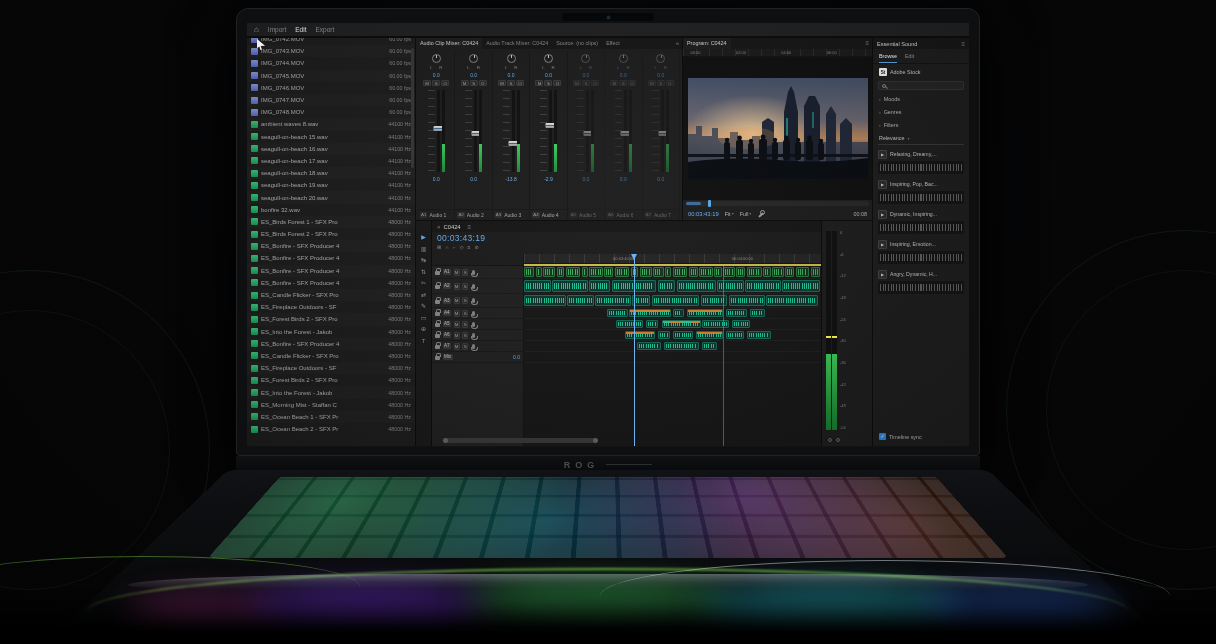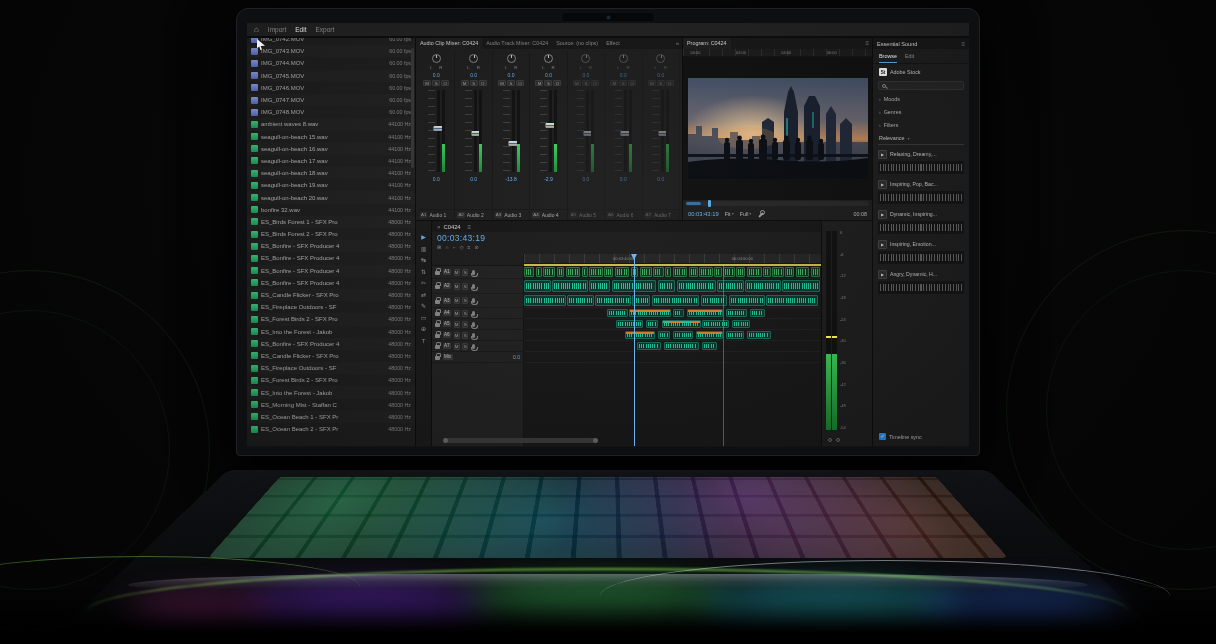--- a/index.html
+++ b/index.html
@@ -1098,20 +1098,24 @@
             <span class="checkbox">✓</span>
             <span class="es-sync-label">Timeline sync</span>
           </div>
         </div>
       </div>
 
       <div class="cursor" style="position:absolute; left:10px; top:16px;"></div>
     </div>
   </div>
 
+  <div class="chin">
+    <span class="rog">ROG</span>
+    <span class="rog-line"></span>
+  </div>
 
   <div class="base">
     <div class="deck-persp">
       <div class="deck">
         <div class="keys"></div>
       </div>
     </div>
     <div class="lip"></div>
     <div class="arc a3"></div>
     <div class="arc a1"></div>

